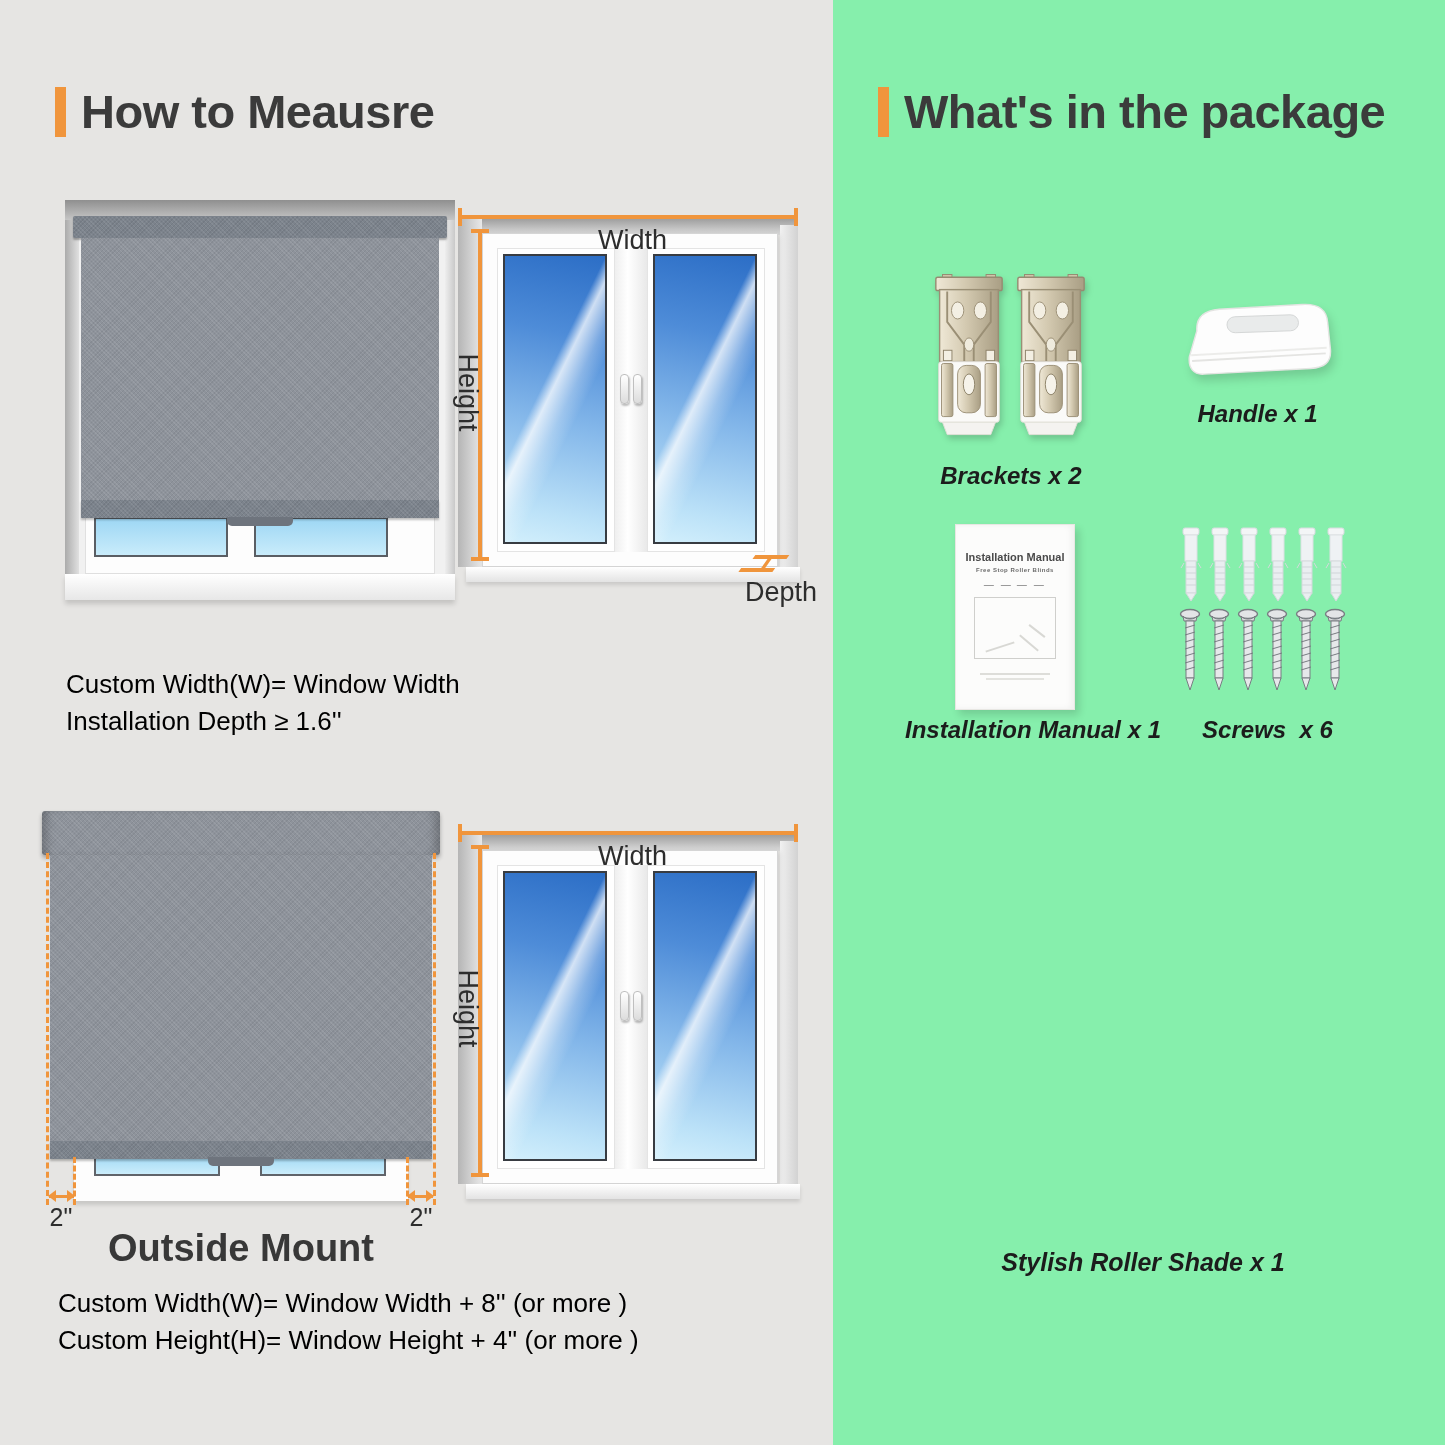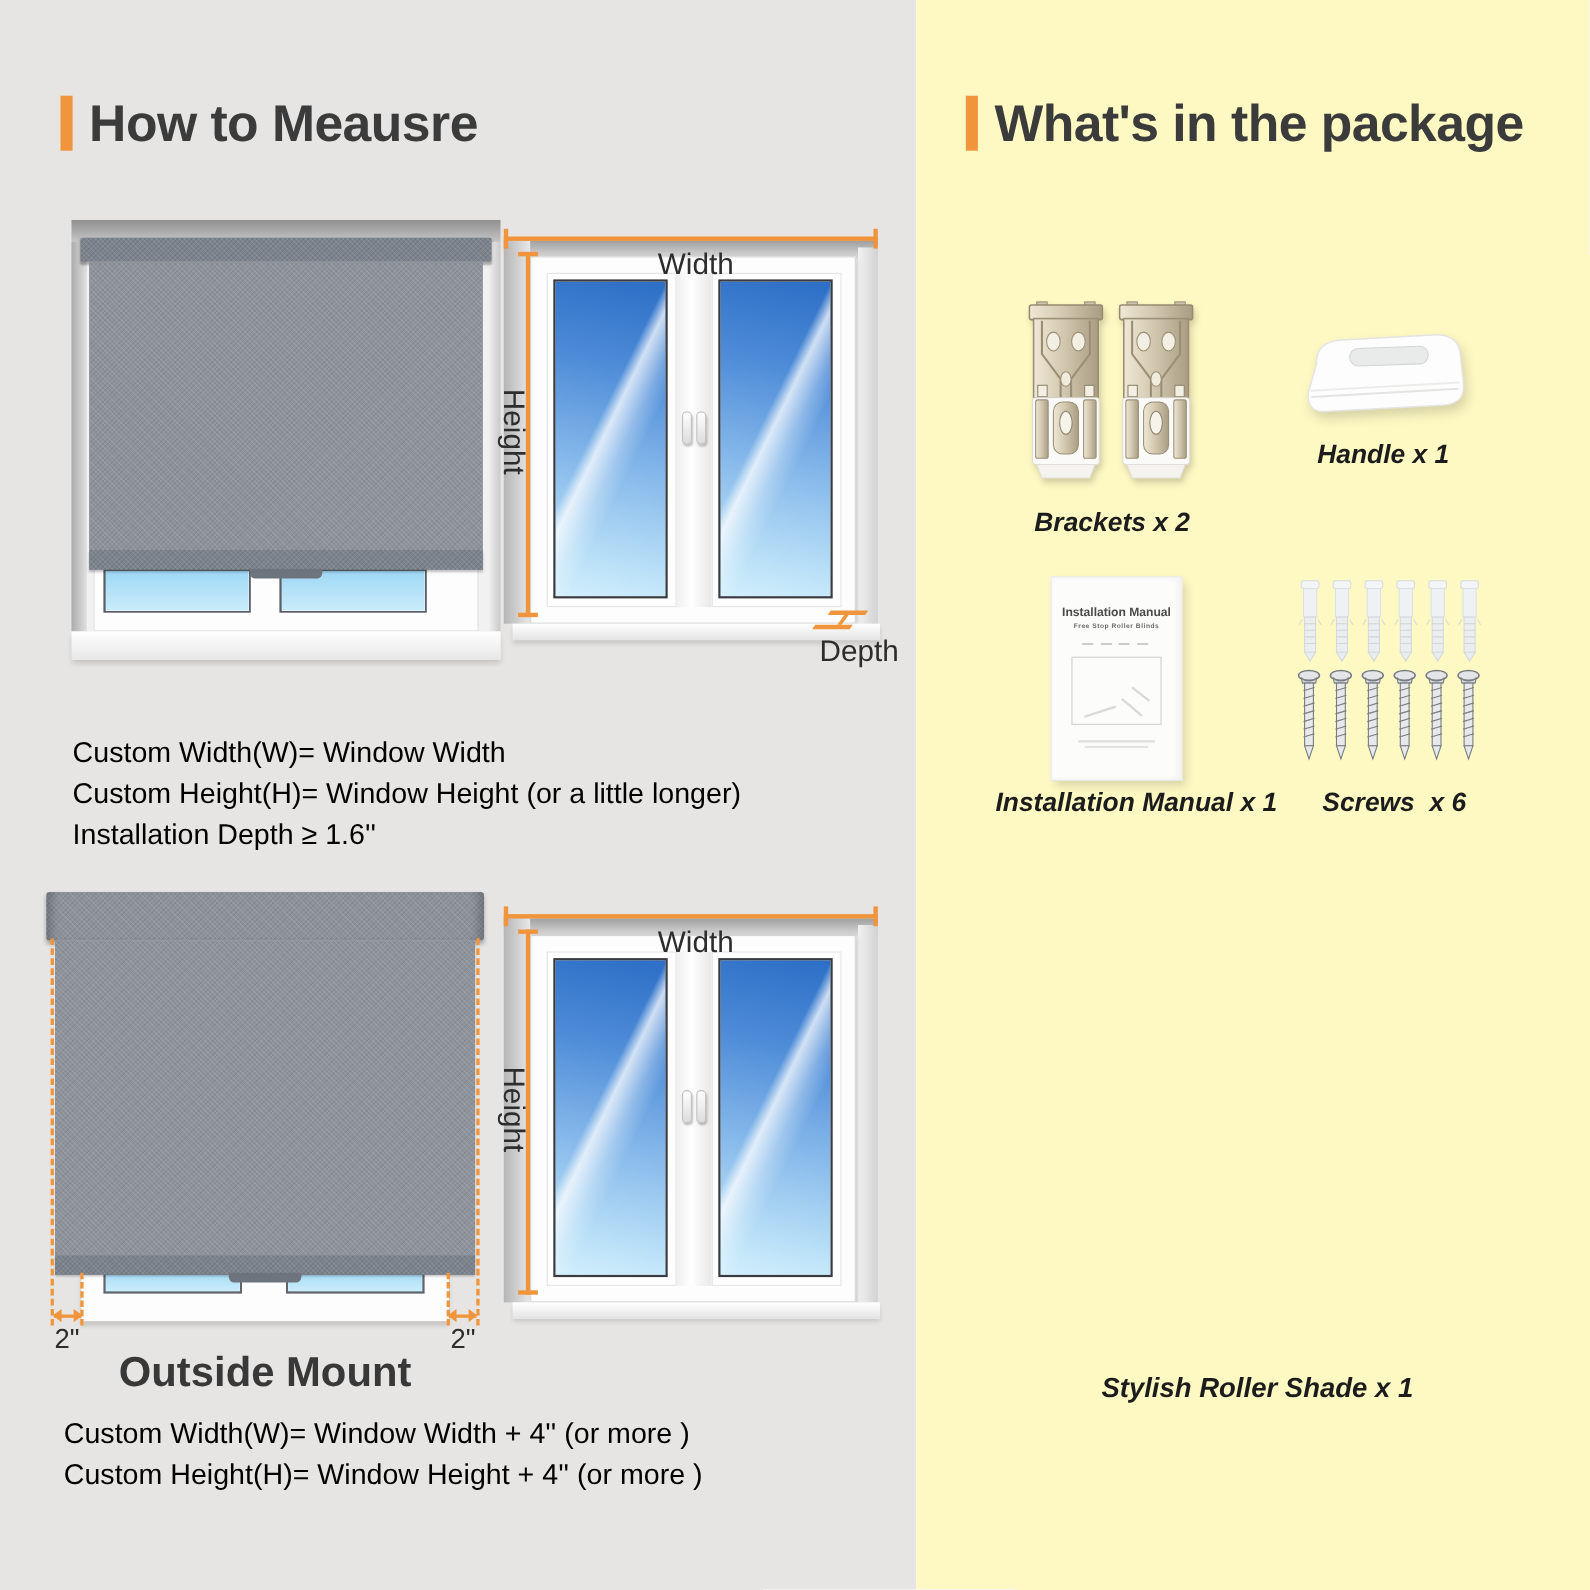--- a/index.html
+++ b/index.html
@@ -1,21 +1,21 @@
 <!DOCTYPE html>
 <html style="--accent: #F0953C;"><head>
 <meta charset="utf-8">
 <style>
   :root{ --accent:#F0953C; }
   *{margin:0;padding:0;box-sizing:border-box;}
   body{font-family:"Liberation Sans",sans-serif;background:#fff;}
   .canvas{position:relative;width:1445px;height:1445px;overflow:hidden;background:#fff;}
   .panel{position:absolute;top:0;height:1445px;}
   .panel-left{left:0;width:833px;background:#E6E5E3;}
-  .panel-right{left:833px;width:612px;background:#fef9c3;overflow:hidden;}
+  .panel-right{left:833px;width:612px;background:#86efac;overflow:hidden;}
 
   
   .title-row{position:absolute;display:flex;align-items:center;}
   .title-bar{width:11px;height:50px;background:var(--accent);}
   .title-text{margin-left:15px;font-size:47px;font-weight:bold;color:#3B3B3B;letter-spacing:-0.5px;white-space:nowrap;}
 
   
   .fab{background-color:#8E939B;background-image:
     repeating-linear-gradient(45deg,rgba(255,255,255,.09) 0 1px,transparent 1px 3px),
     repeating-linear-gradient(-45deg,rgba(18,22,28,.07) 0 1px,transparent 1px 3px);}
@@ -154,21 +154,20 @@
       <div class="depth-mark" style="left:294px;top:350px;">
         <div class="dm-t"></div>
           <div class="dm-m"></div>
           <div class="dm-b"></div>
       </div>
       <div class="mlabel" style="left:271px;top:372px;width:120px;">Depth</div>
     </div>
 
     <div class="body-lines" style="left:66px;top:666px;">
       <div>Custom Width(W)= Window Width</div>
-      <div>Custom Height(H)= Window Height (or a little longer)</div>
       <div>Installation Depth ≥ 1.6''</div>
     </div>
 
     <div class="dia" style="left:42px;top:805px;width:398px;height:430px;">
       <div class="abs winC">
         <div class="abs paneC" style="left:22px;"></div>
         <div class="abs paneC" style="left:188px;"></div>
       </div>
       <div class="abs cassetteC fab"></div>
       <div class="abs fabricC fab"></div>
@@ -203,21 +202,21 @@
       </div>
       <div class="abs sillB" style="top:359px;"></div>
       <div class="dim-h" style="left:8px;top:6px;width:340px;"></div>
       <div class="mlabel" style="left:0;top:16px;width:365px;">Width</div>
       <div class="dim-v" style="left:28px;top:20px;height:332px;"></div>
       <div class="mlabel mlabel-v" style="left:-38px;top:168px;width:110px;">Height</div>
     </div>
 
     <div class="mount-h" style="left:42px;top:1227px;width:398px;">Outside Mount</div>
     <div class="body-lines" style="left:58px;top:1285px;">
-      <div>Custom Width(W)= Window Width + 4'' (or more )</div>
+      <div>Custom Width(W)= Window Width + 8'' (or more )</div>
       <div>Custom Height(H)= Window Height + 4'' (or more )</div>
     </div>
   </div>
 
   <div class="panel panel-right">
 
     <div class="title-row" style="left:45px;top:84px;">
       <div class="title-bar"></div>
       <div class="title-text">What's in the package</div>
     </div>

